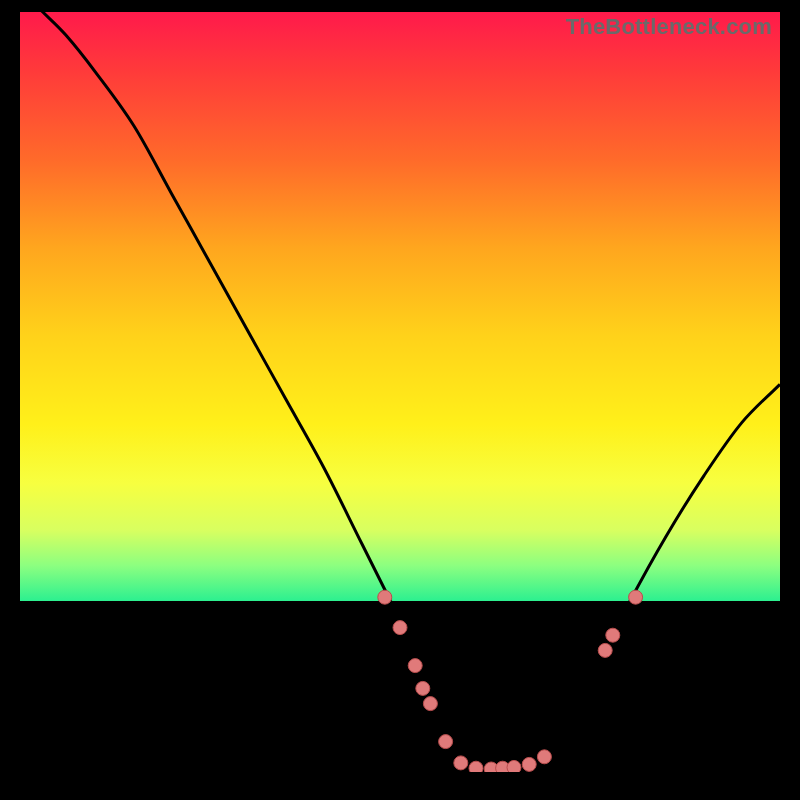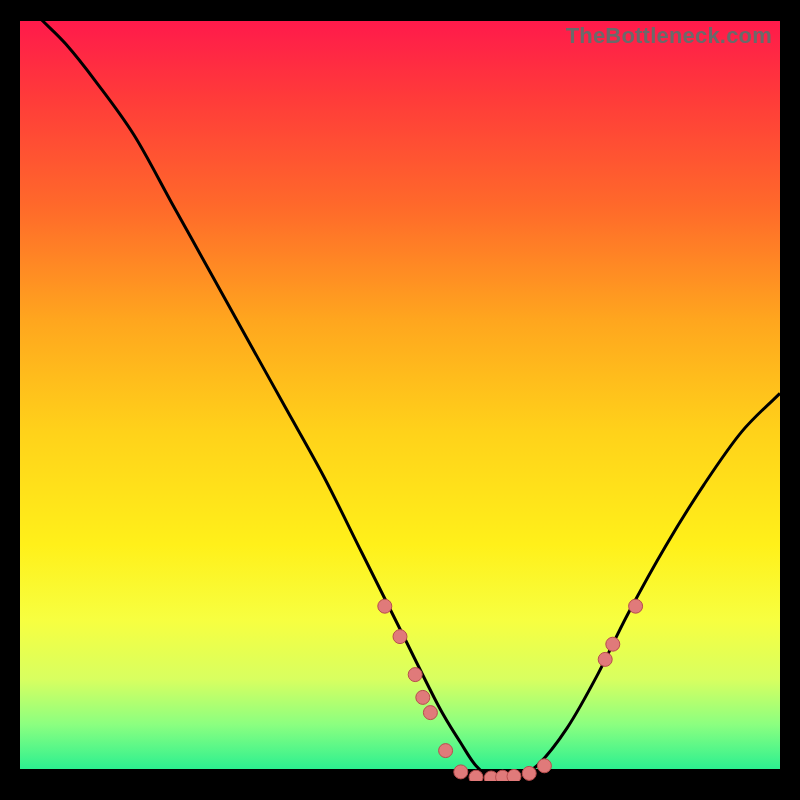--- a/index.html
+++ b/index.html
@@ -6,23 +6,23 @@
   html, body { width: 800px; height: 800px; overflow: hidden; background: #000; }
   .frame {
     position: relative;
     width: 800px;
     height: 800px;
     background: #000;
   }
   .plot {
     position: absolute;
     left: 20px;
-    top: 21px;
+    top: 12px;
     width: 760px;
-    height: 748px;
+    height: 589px;
     background: linear-gradient(to bottom,
       #ff1a4b 0%,
       #ff3a3a 10%,
       #ff6a2a 25%,
       #ffa61e 40%,
       #ffd21a 55%,
       #fff01a 70%,
       #f7ff40 80%,
       #d8ff60 88%,
       #8cff80 94%,

